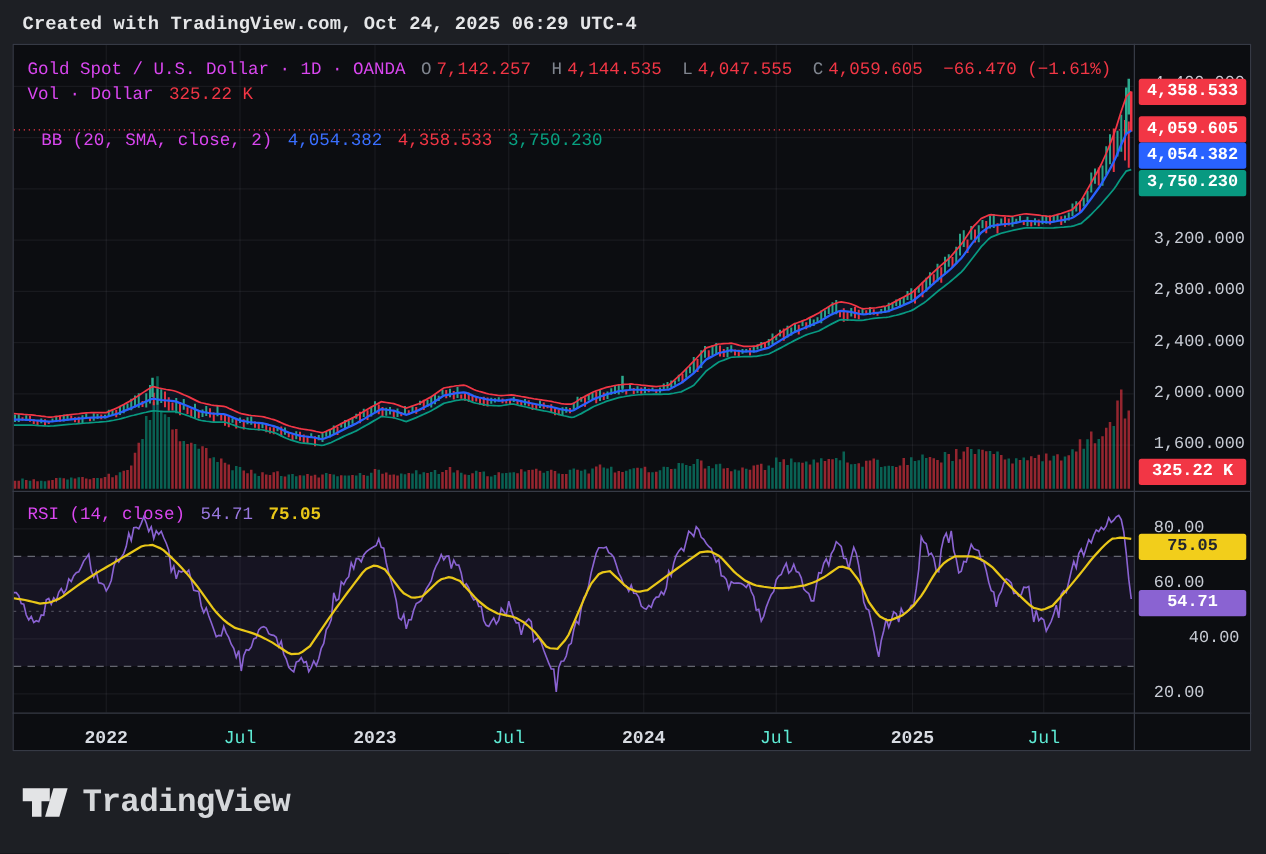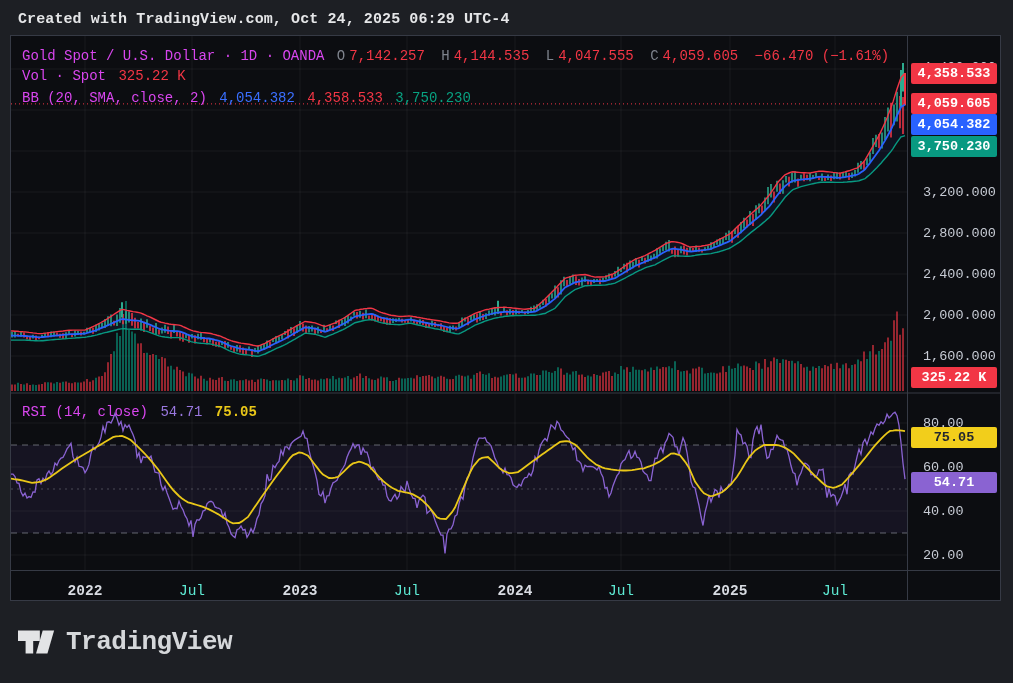--- a/index.html
+++ b/index.html
@@ -106,24 +106,24 @@
 
   <div class="legend" style="top:48px;">
     <span class="t-white">Gold Spot / U.S. Dollar · 1D · OANDA</span>
     <span class="t-gray">O</span><span class="t-red" style="margin-right:8px;">7,142.257</span>
     <span class="t-gray">H</span><span class="t-red" style="margin-right:8px;">4,144.535</span>
     <span class="t-gray">L</span><span class="t-red" style="margin-right:8px;">4,047.555</span>
     <span class="t-gray">C</span><span class="t-red" style="margin-right:8px;">4,059.605</span>
     <span class="t-red">−66.470 (−1.61%)</span>
   </div>
   <div class="legend" style="top:68px;">
-    <span class="t-white">Vol · Spot</span>
+    <span class="t-white">Vol · Dollar</span>
     <span class="t-red">325.22 K</span>
   </div>
-  <div class="legend" style="top:90px;">
+  <div class="legend" style="top:105px;margin-left:11px;">
     <span class="t-white">BB (20, SMA, close, 2)</span>
     <span class="t-blue">4,054.382</span>
     <span class="t-red">4,358.533</span>
     <span class="t-teal">3,750.230</span>
   </div>
 
   <div class="legend" style="top:404px;">
     <span class="t-white">RSI (14, close)</span>
     <span class="t-purple">54.71</span>
     <span class="t-yellow" style="font-weight:600;">75.05</span>
@@ -131,21 +131,21 @@
 
   <div class="axis-label" style="top:67px;">4,400.000</div>
   <div class="axis-label" style="top:192px;">3,200.000</div>
   <div class="axis-label" style="top:233px;">2,800.000</div>
   <div class="axis-label" style="top:274px;">2,400.000</div>
   <div class="axis-label" style="top:315px;">2,000.000</div>
   <div class="axis-label" style="top:356px;">1,600.000</div>
 
   <div class="axis-label" style="top:423px;">80.00</div>
   <div class="axis-label" style="top:467px;">60.00</div>
-  <div class="axis-label" style="top:511px;">40.00</div>
+  <div class="axis-label" style="top:511px;margin-left:28px;">40.00</div>
   <div class="axis-label" style="top:555px;">20.00</div>
 
   <div class="badge red" style="top:62.5px;">4,358.533</div>
   <div class="badge red" style="top:93px;">4,059.605</div>
   <div class="badge blue" style="top:114px;">4,054.382</div>
   <div class="badge teal" style="top:135.5px;">3,750.230</div>
   <div class="badge red" style="top:366.5px;">325.22 K</div>
   <div class="badge yellow" style="top:426.5px;">75.05</div>
   <div class="badge purple" style="top:471.5px;">54.71</div>
 

